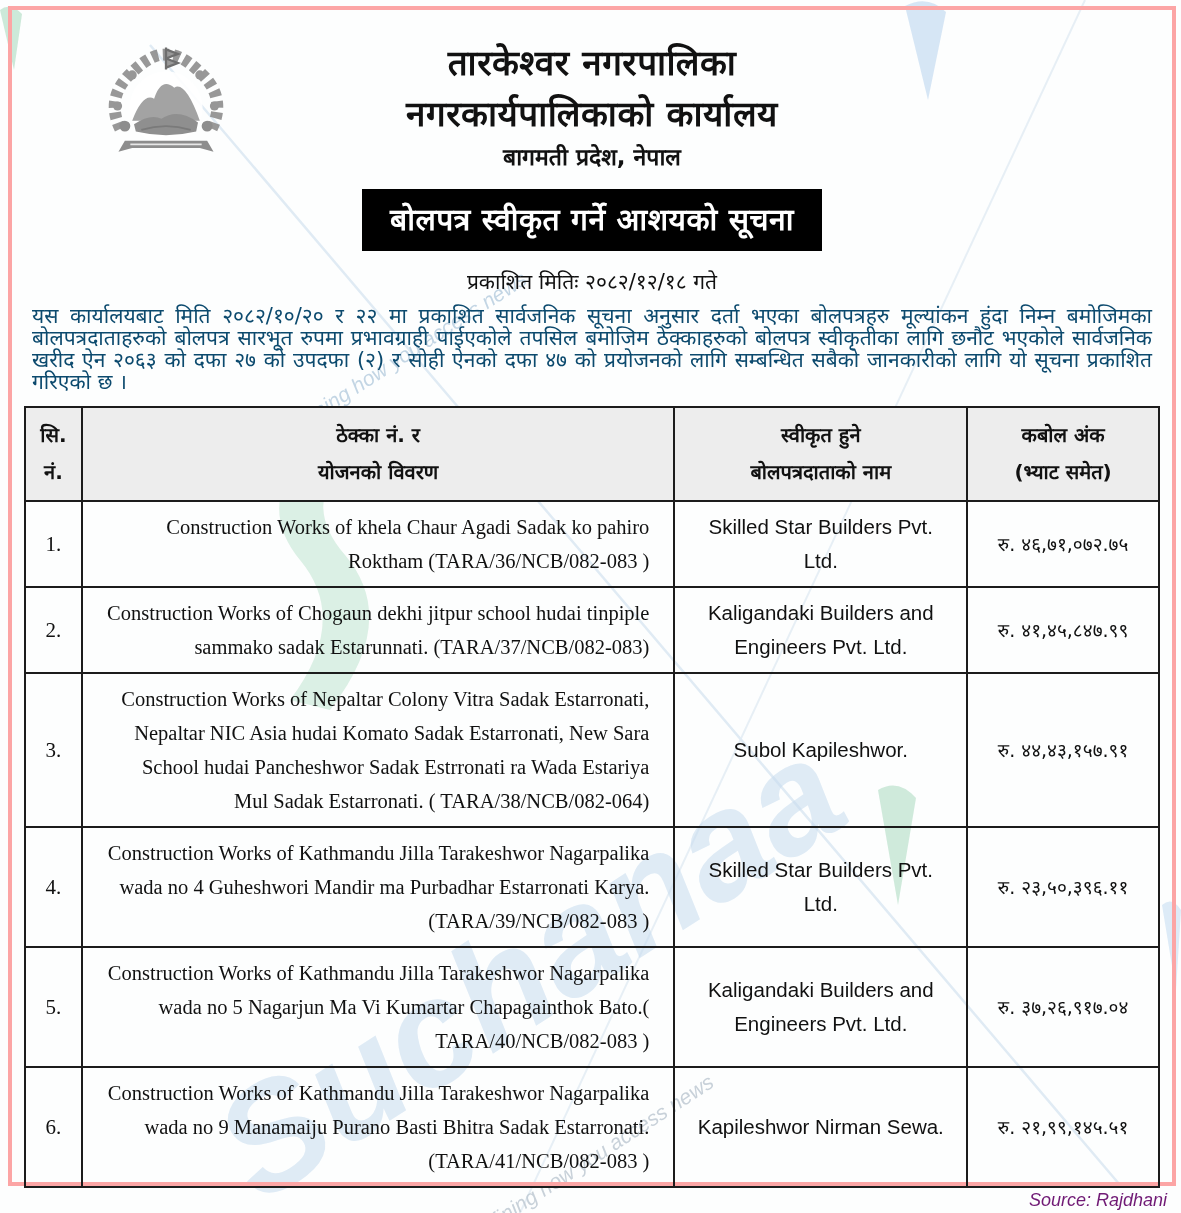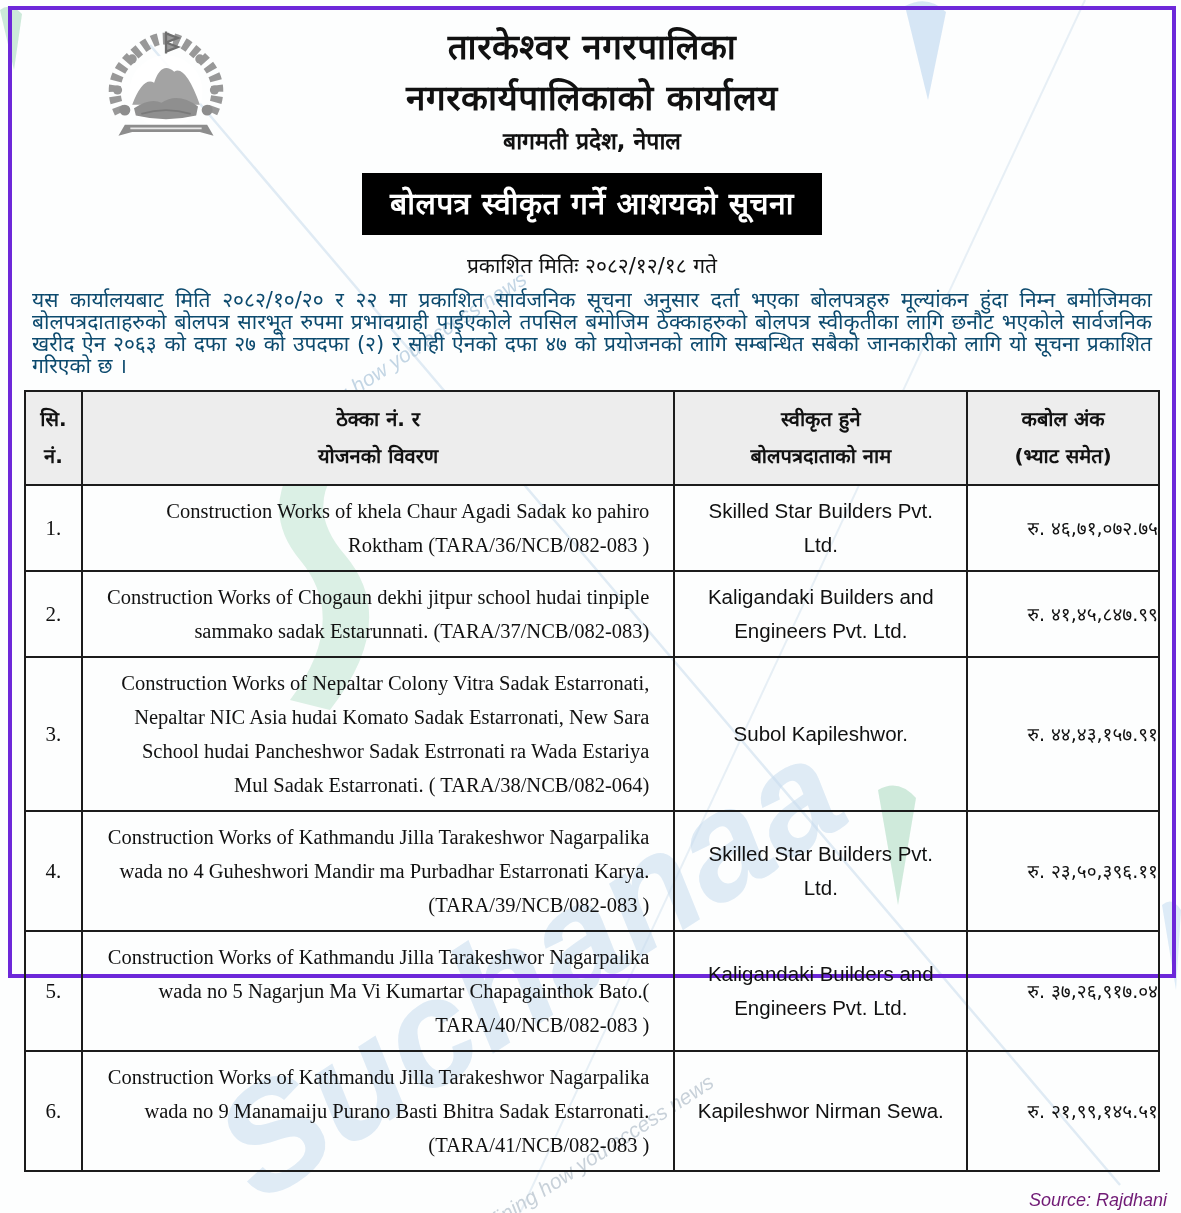--- a/index.html
+++ b/index.html
@@ -4,22 +4,22 @@
 <style>
   * { margin:0; padding:0; box-sizing:border-box; }
   body { background:#ffffff; }
   .page {
     position:relative; width:1181px; height:1213px; margin:0 auto;
     background:#fdfefe; overflow:hidden;
     font-family:"DejaVu Sans", sans-serif; color:#111;
   }
   .watermark { position:absolute; inset:0; z-index:0; pointer-events:none; }
   .frame {
-    position:absolute; left:8px; top:6px; width:1168px; height:972px;
-    border:4px solid #6d28d9; z-index:1; padding:0 12px;
+    position:absolute; left:8px; top:6px; width:1168px; height:1180px;
+    border:4px solid #fca5a5; z-index:1; padding:16px 12px;
   }
   .doc-header { position:relative; margin-top:12px; text-align:center; }
   .emblem { position:absolute; left:72px; top:4px; width:140px; height:128px; }
   .org-line { font-size:35px; font-weight:bold; line-height:1.45; letter-spacing:.5px; }
   .addr-line { font-size:23px; font-weight:bold; line-height:1.55; }
   .banner {
     display:block; width:fit-content; margin:14px auto 0;
     background:#000000; color:#ffffff; font-size:30px; font-weight:bold;
     padding:9px 28px 12px; letter-spacing:.5px;
   }
@@ -38,21 +38,21 @@
   .col-amount { width:195px; }
   td.sn { font-family:"Liberation Serif", serif; font-size:21px; text-align:center; }
   td.desc {
     font-family:"Liberation Serif", serif; font-size:20.5px; line-height:34px;
     text-align:right; padding:8px 24px;
   }
   td.bidder {
     font-family:Liberation Sans, sans-serif; font-size:20.5px; line-height:34px;
     text-align:center; padding:6px 20px;
   }
-  td.amount { font-size:19px; text-align:right; white-space:nowrap;margin-left:8px; }
+  td.amount { font-size:19px; text-align:center; white-space:nowrap;margin-left:8px; }
   tr.r1 td { height:77px; } tr.r2 td { height:78px; } tr.r3 td { height:142px; }
   tr.r4 td { height:110px; } tr.r5 td { height:110px; } tr.r6 td { height:113px; }
   .source {
     position:absolute; right:14px; bottom:2px; z-index:1;
     font-family:"Liberation Sans", sans-serif; font-style:italic; font-size:18px; color:#701a75;
   }
 </style>
 </head>
 <body>
 

